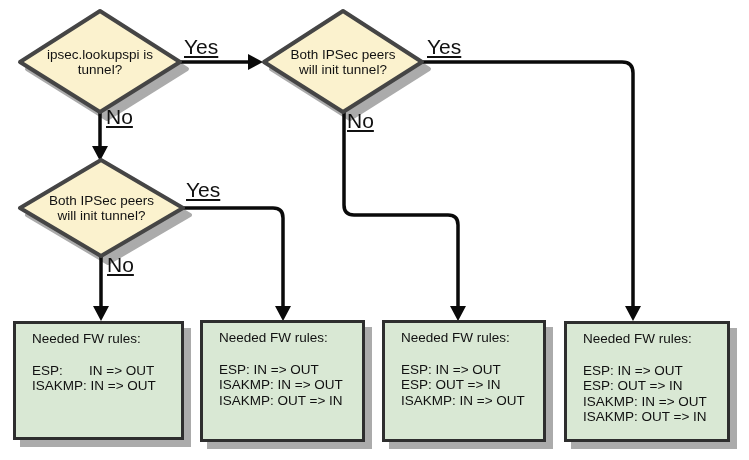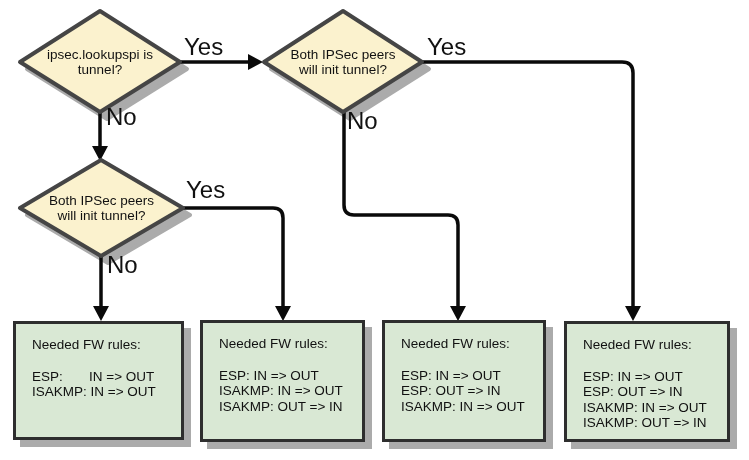--- a/index.html
+++ b/index.html
@@ -34,30 +34,31 @@
     display: flex;
     flex-direction: column;
     justify-content: center;
     text-align: center;
     font-size: 13.5px;
     line-height: 15px;
     color: var(--text);
   }
   .edge-label {
     position: absolute;
-    font-size: 24px;
+    font-size: 21px;
     line-height: 22px;
     color: var(--text);
+    text-decoration: underline;
   }
   .fw-box {
     position: absolute;
     background: var(--box_fill);
     border: 3px solid var(--box_border);
     box-shadow: 7px 7px 0 var(--shadow);
-    padding: 13px 4px 0 16px;
+    padding: 7px 4px 0 16px;
     font-size: 13.5px;
     line-height: 15.5px;
   }
   .fw-box .box-title { margin-bottom: 16px; white-space: pre; }
   .fw-box .rule { white-space: pre; }
 </style>
 </head>
 <body>
 
 <div id="canvas">

